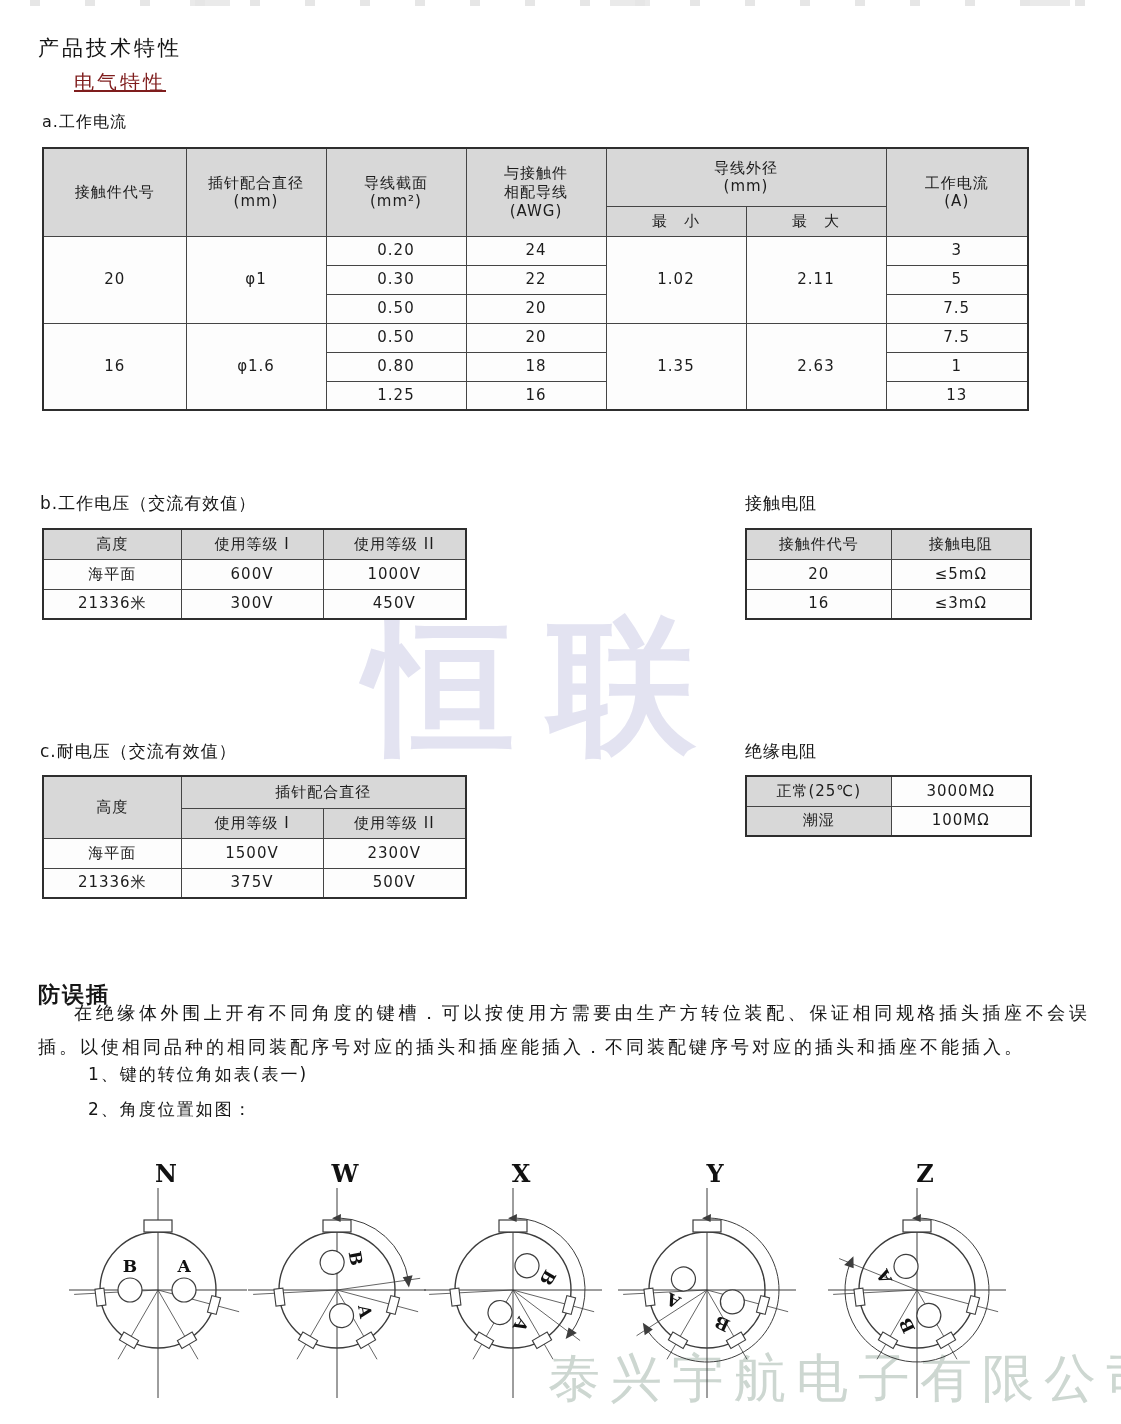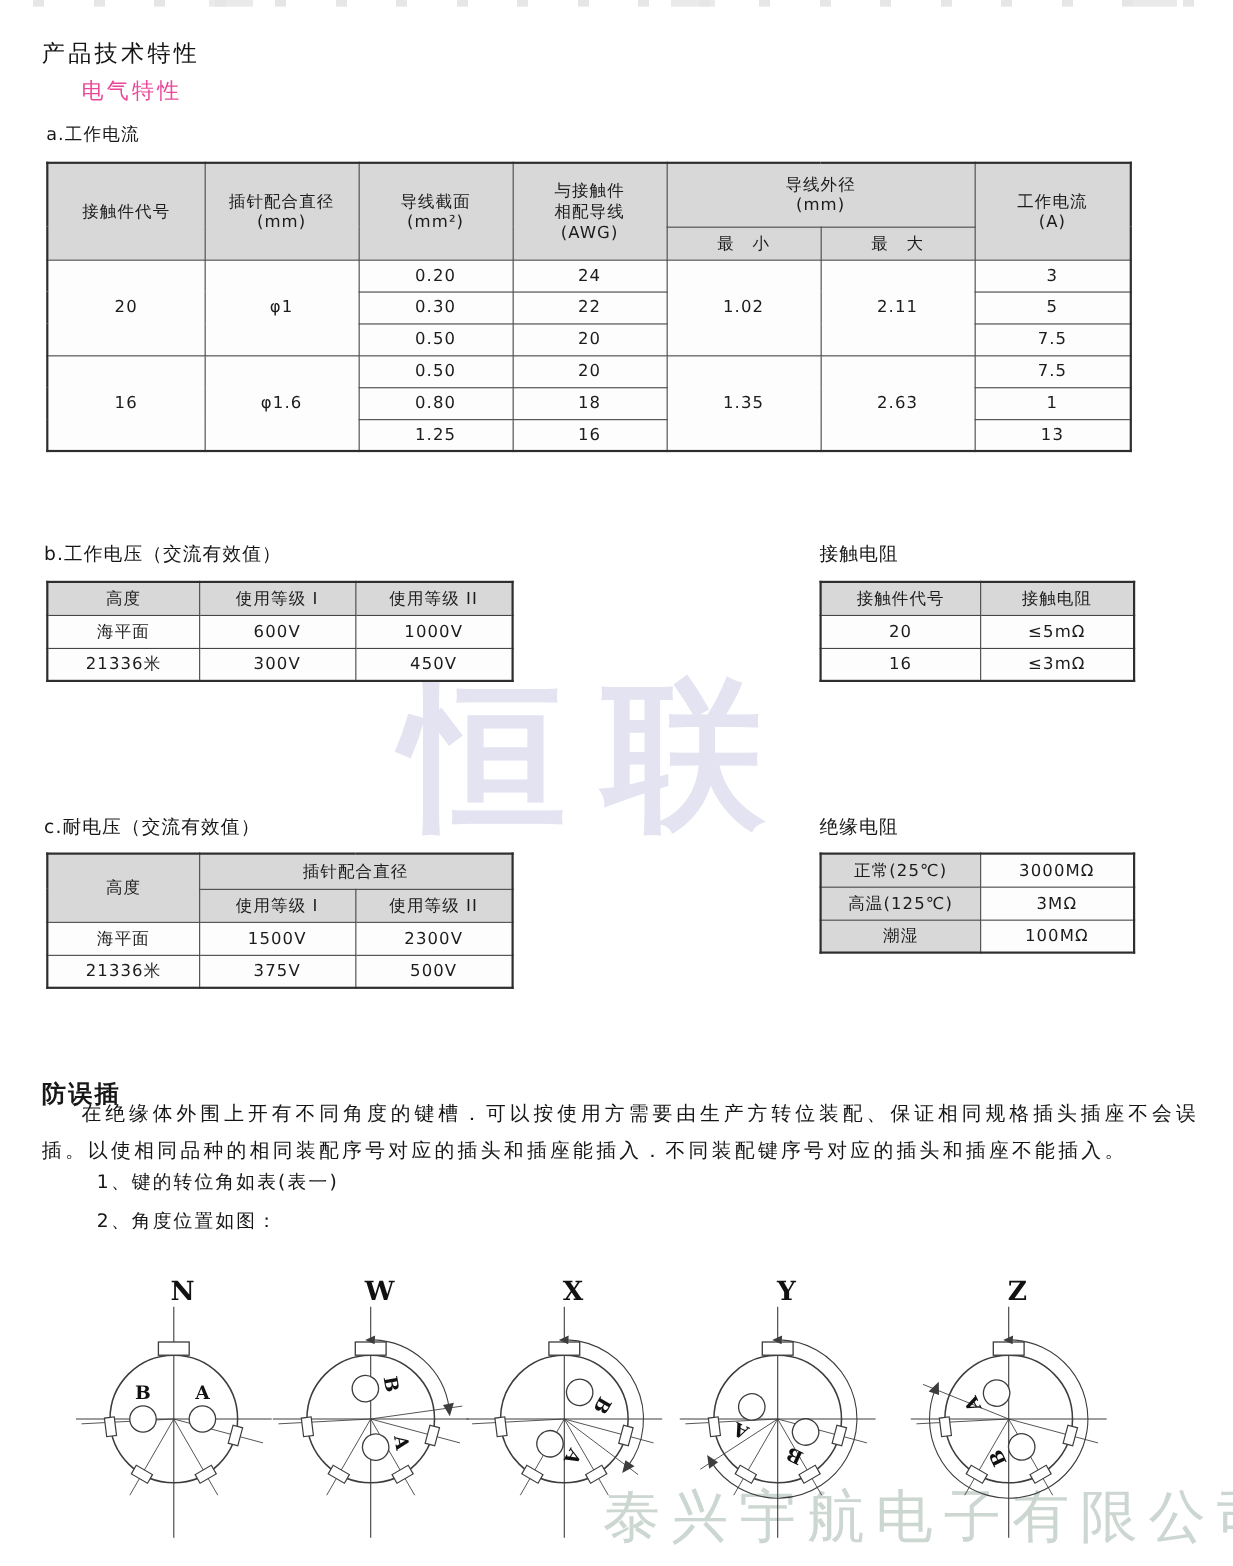--- a/index.html
+++ b/index.html
@@ -12,21 +12,21 @@
     font-family:"DejaVu Sans","Liberation Sans",sans-serif;color:var(--ink);
     overflow:hidden;
   }
   .top-strip{
     position:absolute;top:0;left:30px;width:1060px;height:6px;opacity:.45;
     background:
       repeating-linear-gradient(90deg,#c8c8c8 0 10px,transparent 10px 55px),
       repeating-linear-gradient(90deg,transparent 0 160px,#d2d2d2 160px 200px,transparent 200px 420px);
   }
   .page-title{position:absolute;left:38px;top:34px;font-size:21px;letter-spacing:3px;color:#141414;}
-  .page-subtitle{position:absolute;left:74px;top:69px;font-size:20px;letter-spacing:3px;color:#ec4899;}
+  .page-subtitle{position:absolute;left:74px;top:69px;font-size:20px;letter-spacing:3px;color:#7f1d1d;text-decoration:underline;}
   .sec-label{position:absolute;font-size:17px;letter-spacing:1px;color:#171717;text-align:center;}
   .sec-label.big{font-size:22px;letter-spacing:2px;font-weight:600;}
   table.doc{
     position:absolute;border-collapse:collapse;table-layout:fixed;
     background:#fdfdfd;z-index:1;border:2px solid var(--outer);
   }
   table.doc th,table.doc td{
     border:1px solid var(--border);font-weight:normal;text-align:center;
     vertical-align:middle;font-size:15px;letter-spacing:1px;padding:0;line-height:1.25;
     color:#1c1c1c;
@@ -225,24 +225,20 @@
 <div class="sec-label" style="left:745px;top:740px;">绝缘电阻</div>
 <table class="doc" style="left:745px;top:775px;width:285px;">
   <colgroup>
       <col style="width:145px">
       <col style="width:140px">
     </colgroup>
   <tbody>
   <tr style="height:30px">
     <th>正常(25℃)</th>
     <td>3000MΩ</td>
-  </tr>
-  <tr style="height:30px">
-    <th>高温(125℃)</th>
-    <td>3MΩ</td>
   </tr>
   <tr style="height:30px">
     <th>潮湿</th>
     <td>100MΩ</td>
   </tr>
 </tbody>
   </table>
 
 <div class="sec-label big" style="left:38px;top:948px;margin-top:32px;">防误插</div>
 <div class="para">在绝缘体外围上开有不同角度的键槽．可以按使用方需要由生产方转位装配、保证相同规格插头插座不会误插。以使相同品种的相同装配序号对应的插头和插座能插入．不同装配键序号对应的插头和插座不能插入。</div>

